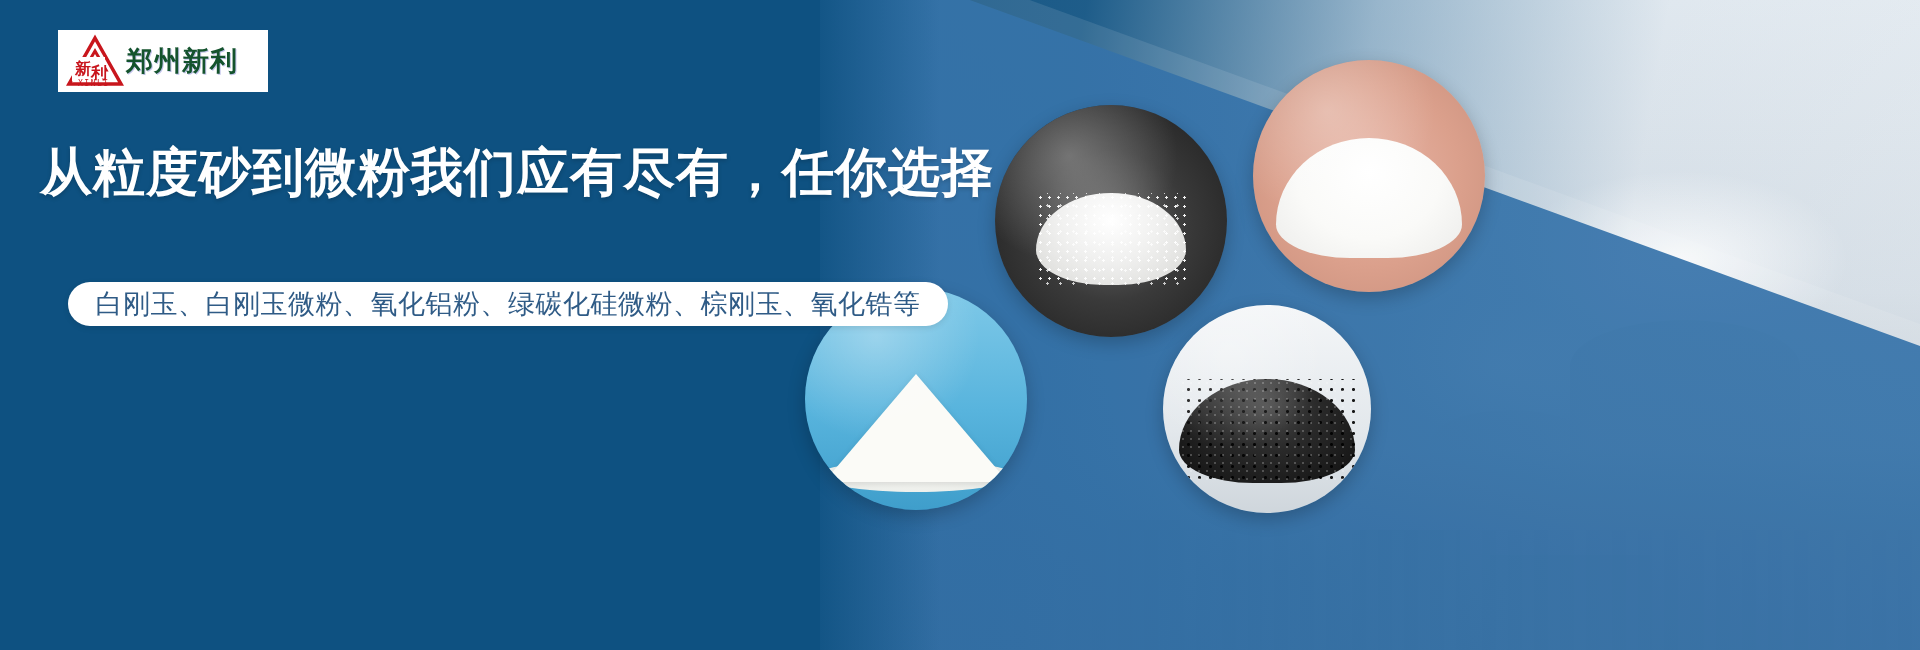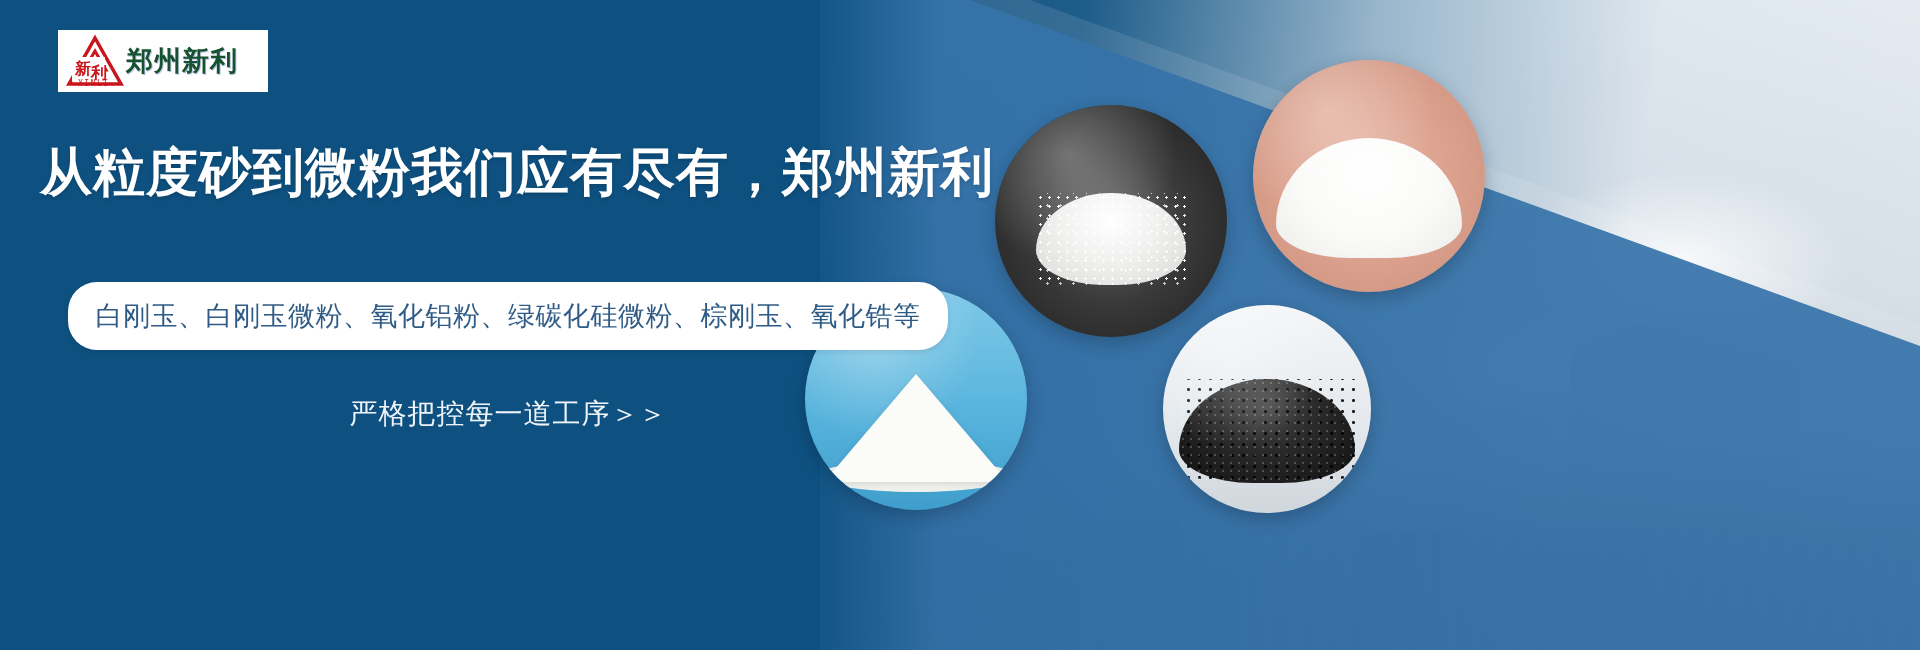--- a/index.html
+++ b/index.html
@@ -127,21 +127,21 @@
     font-size: 52px;
     letter-spacing: 1px;
     white-space: nowrap;
     text-shadow: 0 2px 4px rgba(0,0,0,.18);
   }
 
   
   .pill {
     position: absolute;
     left: 68px; top: 282px;
-    width: 880px; height: 68px;
+    width: 880px; height: 44px;
     background: #ffffff;
     border-radius: 29px;
     display: flex; align-items: center; justify-content: center;
     z-index: 40;
     box-shadow: 0 2px 6px rgba(0,0,0,.10);
   }
   .pill-text {
     color: #2f5b86;
     font-family: "DejaVu Sans", "Liberation Sans", sans-serif;
     font-size: 27px;
@@ -285,29 +285,26 @@
         <polygon points="29,17 40,36 18,36" fill="none" stroke="#c8161d" stroke-width="3"></polygon>
         <rect x="6" y="23" width="33" height="24" fill="#ffffff"></rect>
         <text x="9" y="40" font-family="DejaVu Sans, sans-serif" font-size="16" font-weight="700" fill="#c8161d">新</text>
         <text x="25" y="44" font-family="DejaVu Sans, sans-serif" font-size="16" font-weight="700" fill="#c8161d">利</text>
         <text x="12" y="52" font-family="DejaVu Sans Mono, monospace" font-size="8" letter-spacing="1.5" fill="#c8161d">XINLI</text>
       </svg>
     </div>
     <div class="logo-text">郑州新利</div>
   </div>
 
-  <div class="headline">从粒度砂到微粉我们应有尽有，郑州新利</div>
+  <div class="headline">从粒度砂到微粉我们应有尽有，任你选择</div>
 
   <div class="pill">
     <span class="pill-text">白刚玉、白刚玉微粉、氧化铝粉、绿碳化硅微粉、棕刚玉、氧化锆等</span>
   </div>
 
-  <div class="tagline">
-    <span>严格把控每一道工序</span><span class="arrows">＞＞</span>
-  </div>
 
   <div class="circle c-white-sand">
     <div class="heap white-granule">
       <div class="speckle"></div>
     </div>
     <div class="sheen"></div>
   </div>
 
   <div class="circle c-white-powder">
     <div class="heap fine-powder"></div>

